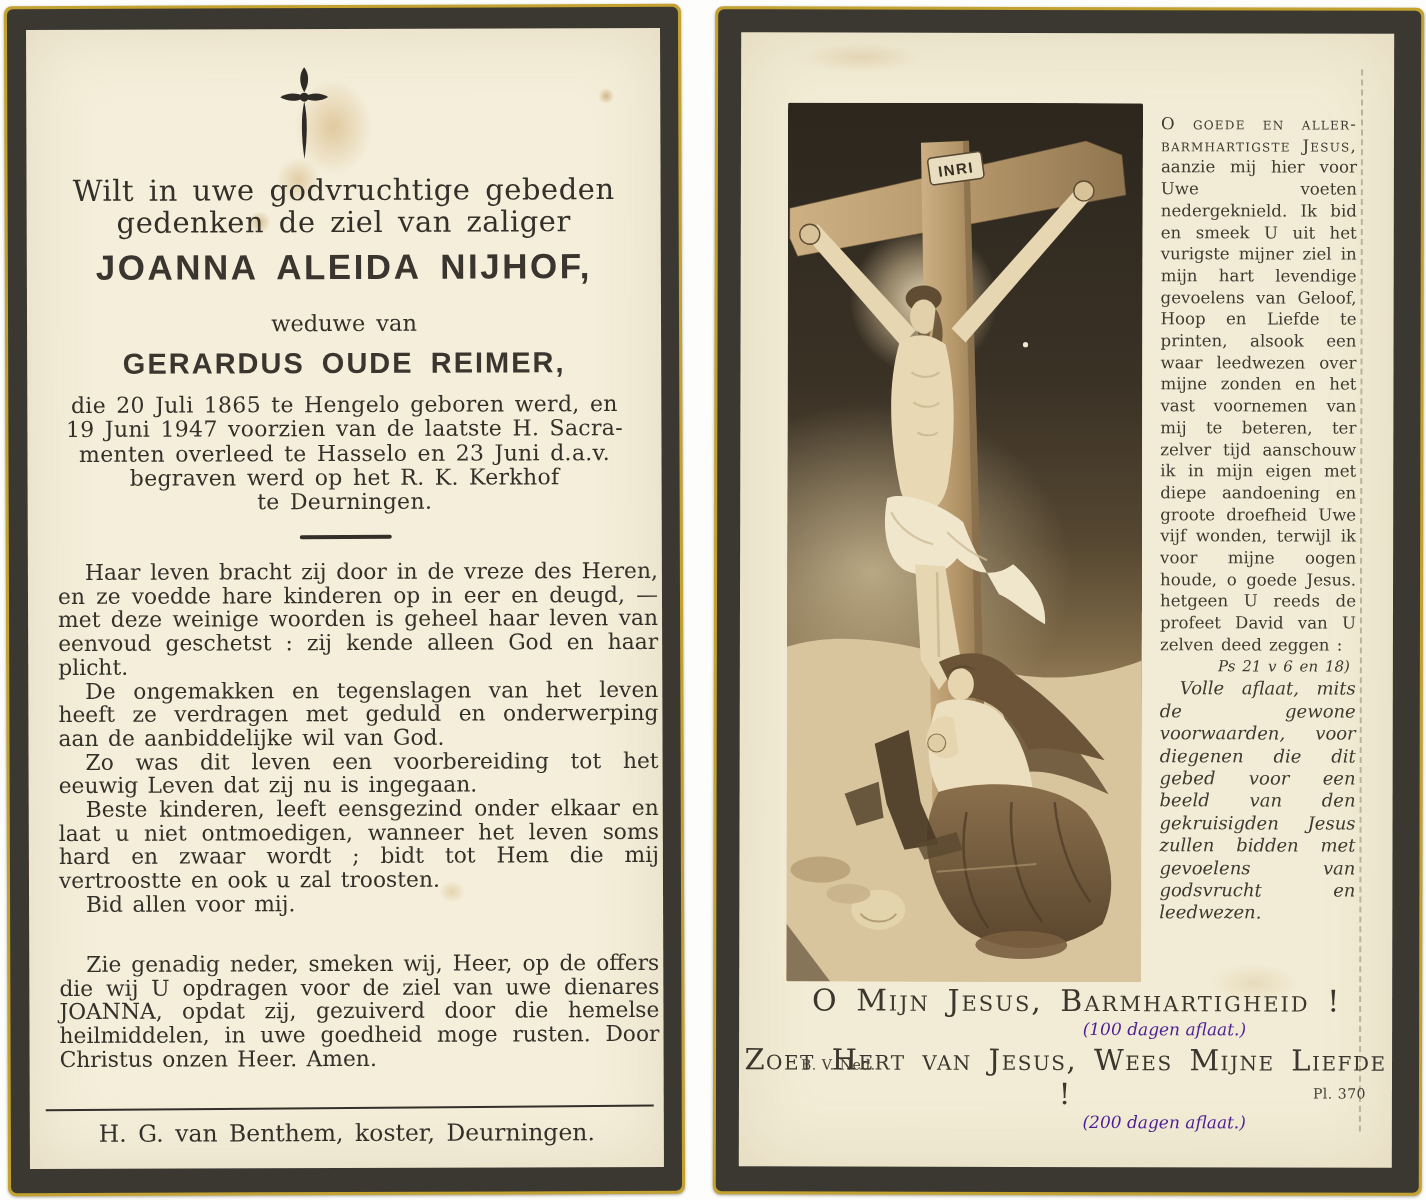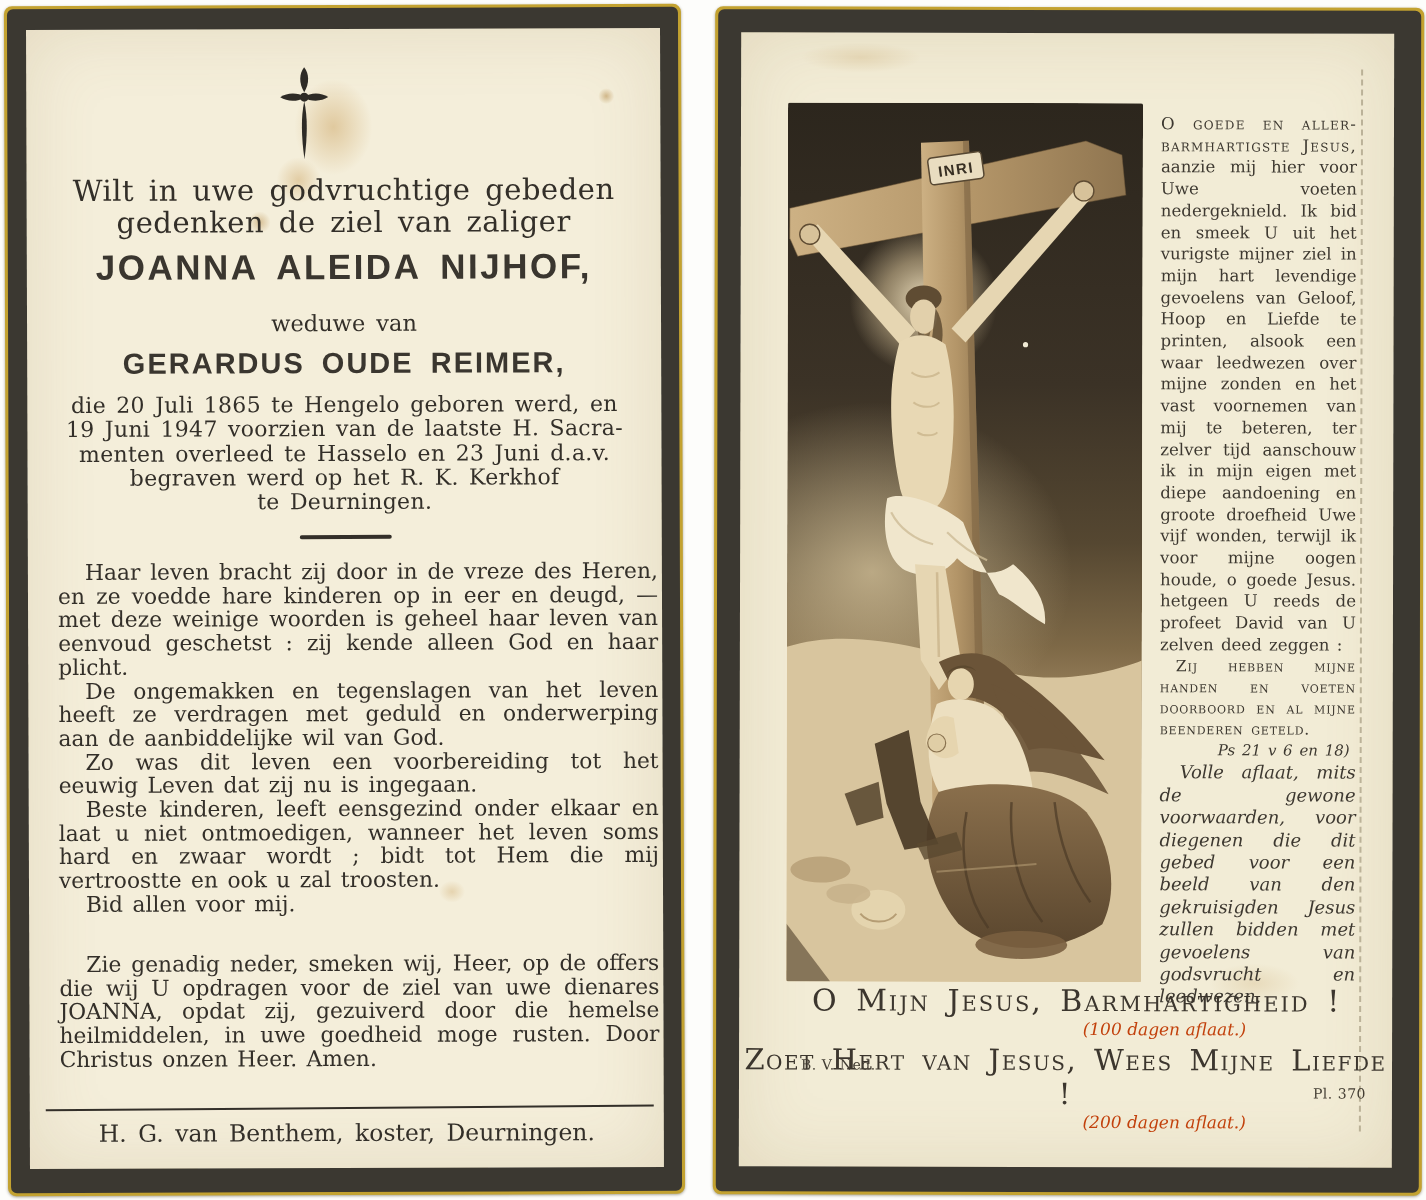--- a/index.html
+++ b/index.html
@@ -37,21 +37,21 @@
 
   
   .r-col{font-size:16.6px;line-height:21.7px;text-align:justify;hyphens:auto;word-spacing:2px;color:#3d3830;}
   .r-col p{margin:0;}
   .sc{font-variant:small-caps;font-variant-caps:small-caps;}
   .r-open{letter-spacing:1.2px;}
   .r-psalm{margin-top:6px;font-size:15.6px;line-height:21px;letter-spacing:.8px;text-indent:16px;}
   .r-ref{margin-top:2px;font-style:italic;font-size:15px;text-align:right;padding-right:6px;}
   .r-note{margin-top:54px;font-style:italic;font-size:18px;line-height:22.4px;text-indent:20px;}
   .r-inv1{font-variant-caps:small-caps;font-size:30px;letter-spacing:2px;word-spacing:6px;color:#3c362e;padding-left:22px;}
-  .r-ind{font-style:italic;font-size:17px;width:fit-content;margin:1px 146px 0 auto;color:#c2410c;}
+  .r-ind{font-style:italic;font-size:17px;width:fit-content;margin:1px 146px 0 auto;color:#4c1d95;}
   .r-inv2{font-variant-caps:small-caps;font-size:29px;letter-spacing:1.5px;word-spacing:6px;color:#3c362e;margin-top:4px;}
   .r-imprint{font-size:14px;letter-spacing:.5px;color:#433d33;}
   .fold-line{position:absolute;border-left:2px dashed rgba(125,112,85,.45);}
   .photo{position:absolute;overflow:hidden;border-radius:2px;}
 </style>
 </head>
 <body>
 
 <div class="scan">
 
@@ -205,21 +205,20 @@
             <ellipse cx="34" cy="768" rx="30" ry="13" fill="#b59c74" opacity="0.8"></ellipse>
             <ellipse cx="62" cy="792" rx="22" ry="10" fill="#c7b089" opacity="0.85"></ellipse>
             <path d="M0,822 L44,880 L0,880 Z" fill="#6b5a41" opacity="0.75"></path>
             <path d="M150,770 L250,762" stroke="#c0a87e" stroke-width="2" opacity="0.5"></path>
           </g>
         </svg>
       </div>
 
       <div class="abs r-col" style="left:420px;top:80px;width:196px;">
         <p><span class="sc r-open">O goede en aller-barmhartigste Jesus,</span> <span>aanzie mij hier voor Uwe voeten nedergeknield. Ik bid en smeek U uit het vurigste mijner ziel in mijn hart levendige gevoelens van Geloof, Hoop en Liefde te printen, alsook een waar leedwezen over mijne zonden en het vast voornemen van mij te beteren, ter zelver tijd aanschouw ik in mijn eigen met diepe aandoening en groote droefheid Uwe vijf wonden, terwijl ik voor mijne oogen houde, o goede Jesus. hetgeen U reeds de profeet David van U zelven deed zeggen :</span></p>
-        <p class="sc r-psalm">Zij hebben mijne handen en voeten doorboord en al mijne beenderen geteld.</p>
         <p class="r-ref">Ps 21 v 6 en 18)</p>
         <p class="r-note">Volle aflaat, mits de gewone voorwaarden, voor diegenen die dit gebed voor een beeld van den gekruisigden Jesus zullen bidden met gevoelens van godsvrucht en leedwezen.</p>
       </div>
 
       <div class="abs" style="left:0;right:0;top:950px;text-align:center;">
         <div class="r-inv1">O Mijn Jesus, Barmhartigheid !</div>
         <div class="r-ind">(100 dagen aflaat.)</div>
         <div class="r-inv2">Zoet Hert van Jesus, Wees Mijne Liefde !</div>
         <div class="r-ind">(200 dagen aflaat.)</div>
       </div>

